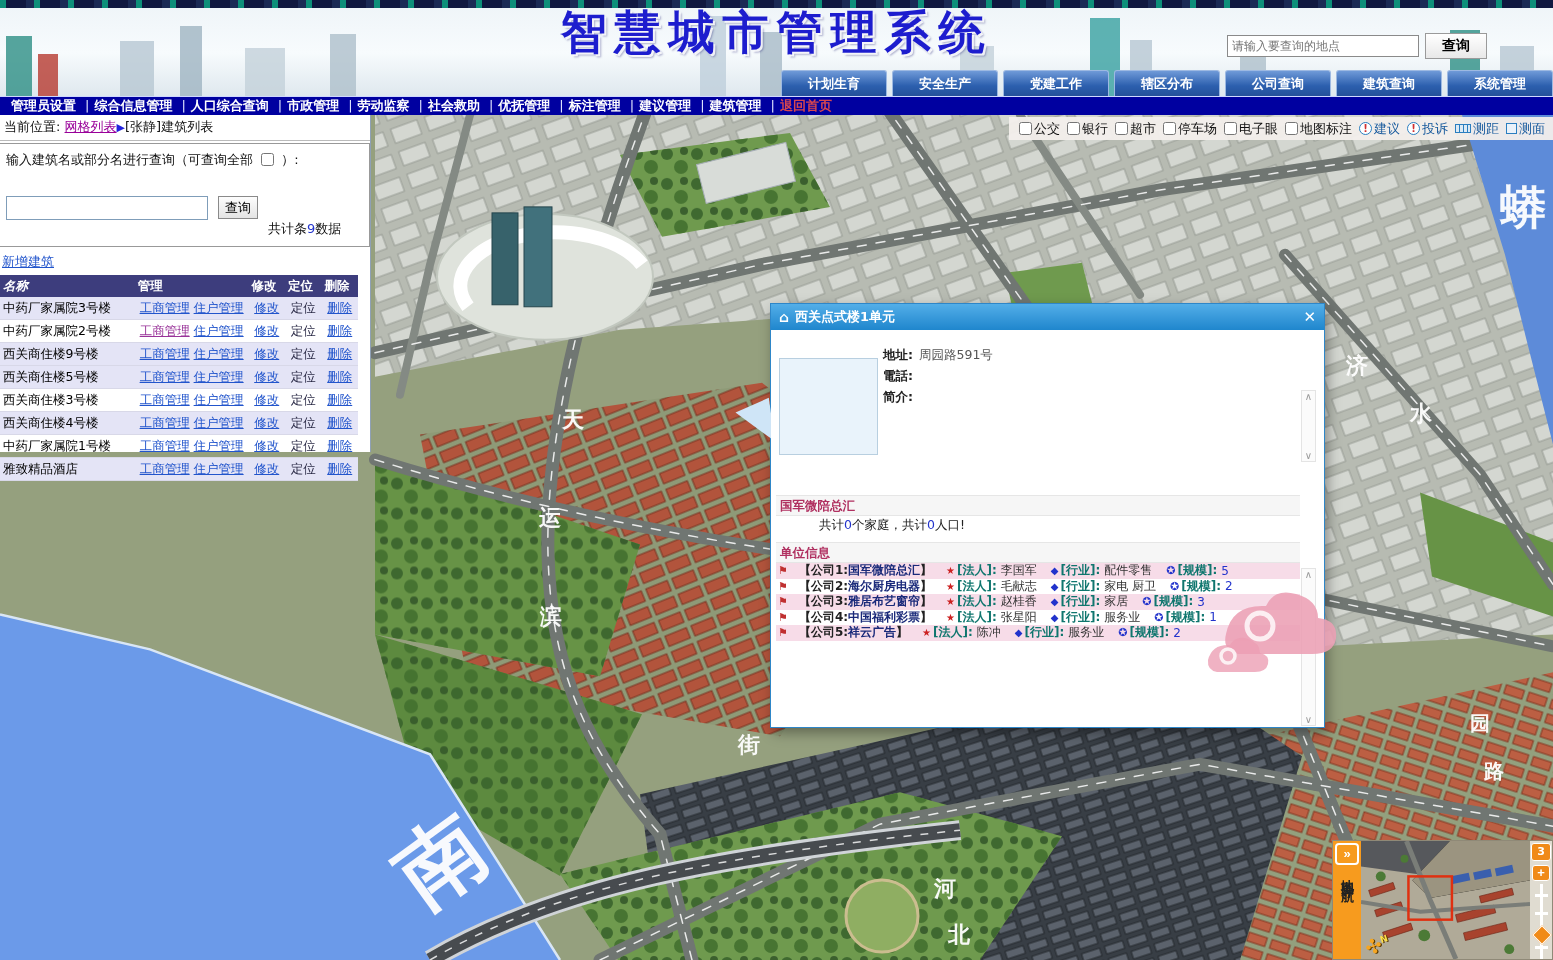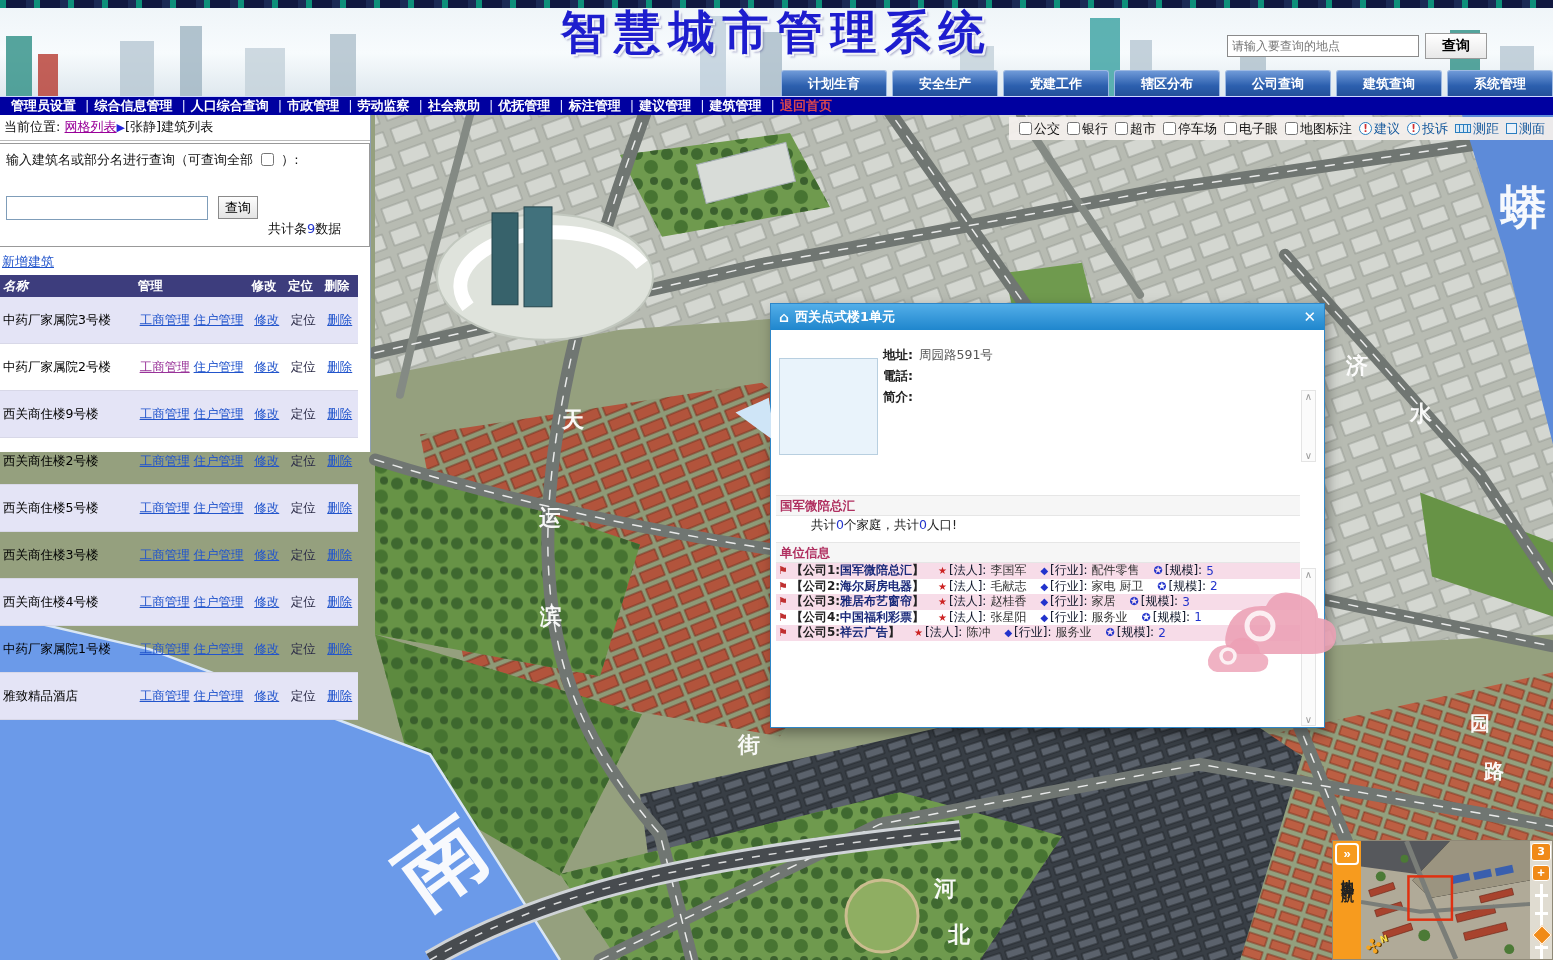--- a/index.html
+++ b/index.html
@@ -74,21 +74,21 @@
   .qbox input[type=checkbox]{width:13px;height:13px;vertical-align:-2px;}
   .qrow{margin-top:8px;display:flex;align-items:center;}
   .qrow input[type=text]{width:196px;height:20px;border:1px solid #7f9db9;}
   .qrow button{margin-left:10px;width:40px;height:23px;font-size:13px;background:linear-gradient(#fdfdfd,#e4e4e4);
     border:1px solid #8a8a8a;cursor:pointer;}
   .qrow .cnt{margin-left:10px;color:#111;margin-top:43px;}
   .qrow .n{color:#2233cc;}
   .addlink{display:inline-block;margin:6px 0 4px 2px;color:#2255cc;text-decoration:underline;cursor:pointer;}
   table.blist{border-collapse:collapse;width:358px;margin-left:0;font-size:12.5px;}
   table.blist th{background:#3d3d7d;color:#fff;text-align:left;font-weight:bold;height:22px;padding:0 3px;}
-  table.blist td{height:22px;padding:12px 3px;border-bottom:1px solid #d8d8e8;white-space:nowrap;}
+  table.blist td{height:22px;padding:0 3px;border-bottom:1px solid #d8d8e8;white-space:nowrap;}
   table.blist tr.odd{background:#e4e4f6;}
   table.blist a{color:#2255cc;text-decoration:underline;cursor:pointer;}
   table.blist a.visited{color:#993399;}
   table.blist .loc{color:#2a2a46;cursor:pointer;}
   th.h-name{width:142px;font-style:italic;} th.h-mg{width:110px;text-align:center;} th.h-s{width:34px;} 
   td.c-mg{text-align:center;} td.c-a{text-align:center;}
 
   
   .dialog{position:absolute;left:770px;top:303px;width:555px;height:425px;z-index:10;
     background:#fff;border:1px solid #2e86c8;box-shadow:3px 5px 12px rgba(0,0,0,.35);box-sizing:border-box;}
@@ -105,34 +105,34 @@
   .fields .fl{font-weight:bold;color:#222;margin-right:6px;}
   .fields .fv{color:#555;}
   .mini-scroll{position:absolute;right:8px;width:15px;background:#fbfbfb;border:1px solid #e4e4e4;
     display:flex;flex-direction:column;justify-content:space-between;align-items:center;color:#9a9a9a;
     font-size:10px;box-sizing:border-box;}
   .ms1{top:60px;height:72px;}
   .ms2{top:238px;height:158px;}
   .secbar{position:absolute;left:5px;right:24px;height:19px;line-height:19px;background:#f6f6f6;
     border-top:1px solid #e6e6e6;border-bottom:1px solid #e6e6e6;color:#b03060;font-weight:bold;padding-left:4px;}
   .sec-pop{top:165px;}
-  .pop-line{position:absolute;left:40px;top:187px;color:#222;}
+  .pop-line{position:absolute;left:48px;top:187px;color:#222;}
   .pop-line .z{color:#2233cc;}
   .sec-unit{top:212px;}
   .companies{position:absolute;left:5px;right:24px;top:233px;}
   .crow{display:flex;align-items:center;height:15.5px;font-size:12px;white-space:nowrap;overflow:hidden;}
   .crow.pink{background:#f7dcE8;background:#f7dce8;}
   .crow .flag{color:#c03030;font-size:11px;margin:0 3px 0 2px;}
-  .crow .cpre{font-weight:bold;color:#222;}
+  .crow .cpre{font-weight:bold;color:#222;margin-left:8px;}
   .crow .cname{font-weight:bold;color:#1a2a7a;}
   .crow .cbr{font-weight:bold;color:#222;margin-right:14px;}
   .crow .star{color:#cc2222;font-size:10px;margin-right:2px;}
   .crow .dia{color:#2233cc;font-size:10px;margin:0 2px 0 14px;}
   .crow .sc{color:#2233cc;font-size:11px;margin:0 2px 0 14px;}
-  .crow .glab{color:#0f172a;margin-right:4px;}
+  .crow .glab{color:#0f766e;margin-right:4px;font-weight:bold;}
   .crow .gval{color:#333;}
   .crow .num{color:#2233cc;}
 
   
   .clouds{position:absolute;left:1198px;top:568px;z-index:12;pointer-events:none;}
 
   
   .minimap{position:absolute;left:1332px;top:840px;width:221px;height:120px;z-index:14;display:flex;
     background:#b8b29f;border:1px solid #8f8977;box-sizing:border-box;}
   .mm-left{width:28px;background:#f79b1e;display:flex;flex-direction:column;align-items:center;flex:0 0 28px;}
@@ -387,27 +387,20 @@
       </tr>
       <tr>
         <td>中药厂家属院2号楼</td>
         <td class="c-mg"><a class="visited">工商管理</a> <a>住户管理</a></td>
         <td class="c-a"><a>修改</a></td>
         <td class="c-a"><span class="loc">定位</span></td>
         <td class="c-a"><a>删除</a></td>
       </tr>
       <tr class="odd">
         <td>西关商住楼9号楼</td>
-        <td class="c-mg"><a>工商管理</a> <a>住户管理</a></td>
-        <td class="c-a"><a>修改</a></td>
-        <td class="c-a"><span class="loc">定位</span></td>
-        <td class="c-a"><a>删除</a></td>
-      </tr>
-      <tr>
-        <td>西关商住楼2号楼</td>
         <td class="c-mg"><a>工商管理</a> <a>住户管理</a></td>
         <td class="c-a"><a>修改</a></td>
         <td class="c-a"><span class="loc">定位</span></td>
         <td class="c-a"><a>删除</a></td>
       </tr>
       <tr class="odd">
         <td>西关商住楼5号楼</td>
         <td class="c-mg"><a>工商管理</a> <a>住户管理</a></td>
         <td class="c-a"><a>修改</a></td>
         <td class="c-a"><span class="loc">定位</span></td>

